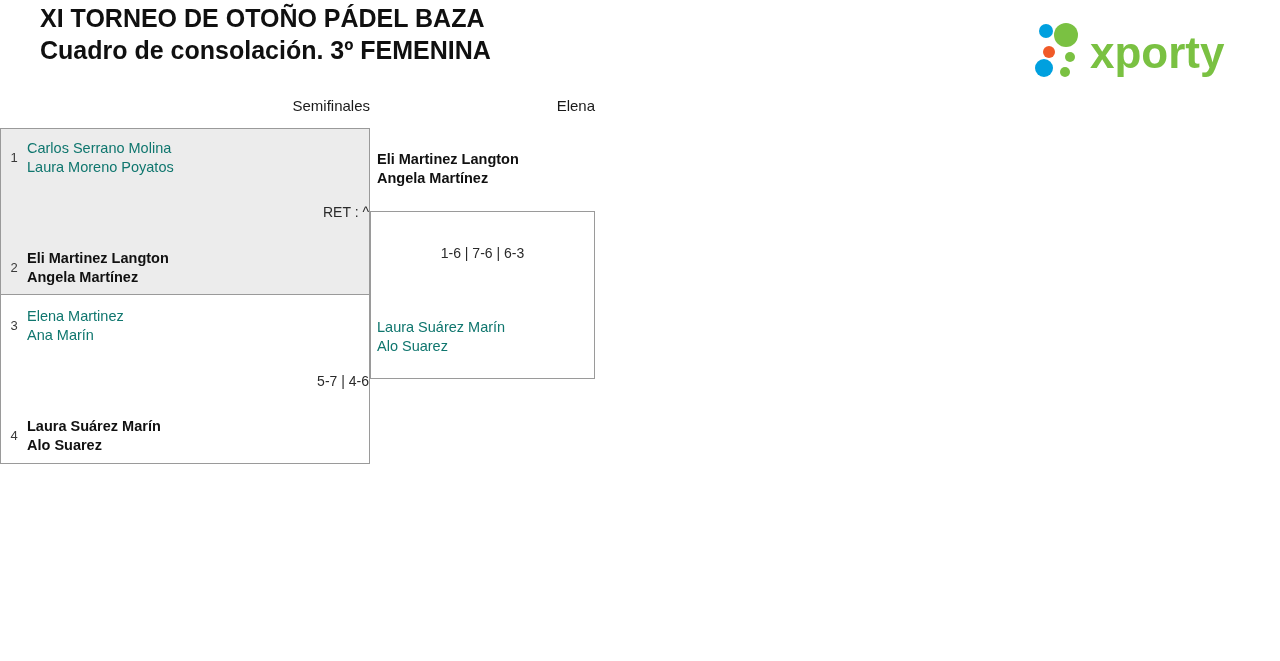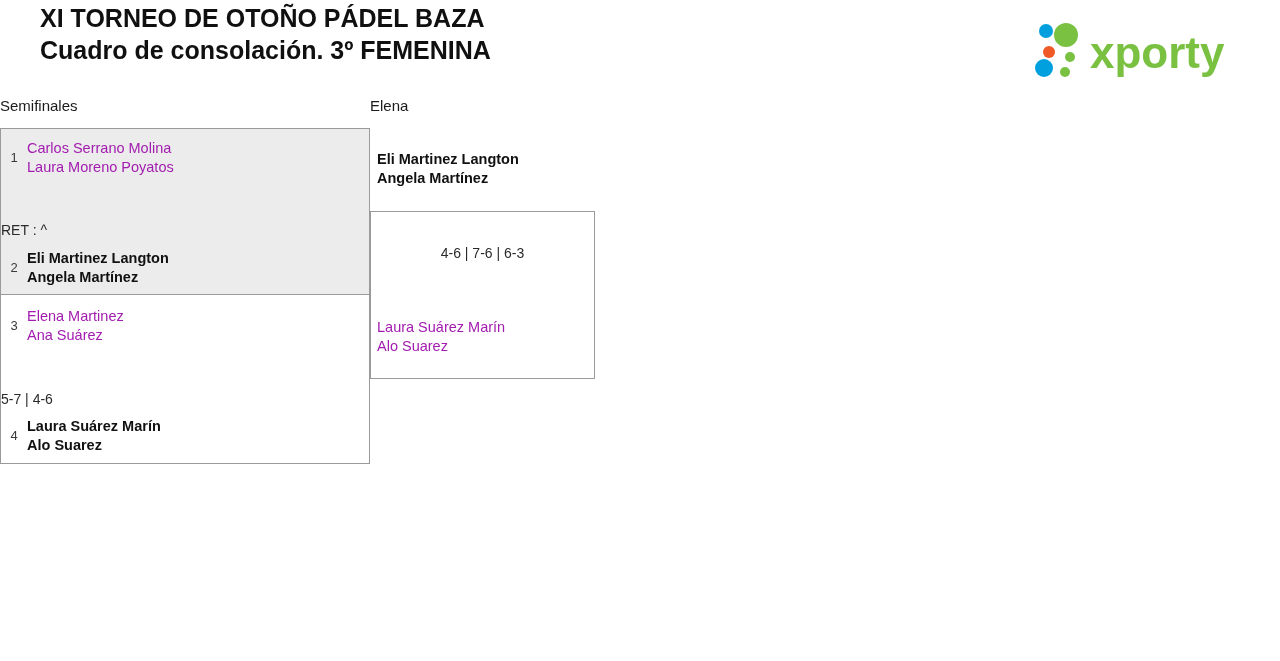--- a/index.html
+++ b/index.html
@@ -48,21 +48,21 @@
     height: 58px;
   }
   .logo svg { display: block; }
 
   
   .round-label {
     position: absolute;
     font-size: 15px;
     font-weight: normal;
     color: #1a1a1a;
-    text-align: left;
+    text-align: right;
     white-space: nowrap;
   }
   #round-semis { left: 0px; top: 97px; width: 370px; }
   #round-final { left: 370px; top: 97px; width: 225px; }
 
   
   .match {
     position: absolute;
     box-sizing: border-box;
     border: 1px solid #9a9a9a;
@@ -83,33 +83,32 @@
     width: 26px;
     flex: 0 0 26px;
     text-align: center;
     font-size: 13px;
     color: #3a3a3a;
     line-height: 38px;
   }
   .players {
     font-size: 14.5px;
     line-height: 19px;
-    color: #a21caf;
+    color: #0f766e;
     white-space: nowrap;
   }
   .players.winner { font-weight: bold; color: #111111; }
 
   .score {
     position: absolute;
     width: 100%;
-    text-align: left;
+    text-align: right;
     font-size: 14px;
     color: #2a2a2a;
     white-space: nowrap;
-    margin-top: 18px;
   }
 
   
   #sf1-team-top    { left: 0px; top: 10px; }
   #sf1-score       { left: 0px; top: 75px; }
   #sf1-team-bottom { left: 0px; top: 120px; }
   
   #sf2-team-top    { left: 0px; top: 12px; }
   #sf2-score       { left: 0px; top: 78px; }
   #sf2-team-bottom { left: 0px; top: 122px; }
@@ -177,38 +176,38 @@
       <div class="players winner">Angela Martínez</div>
     </div>
   </div>
 </div>
 
 <div class="match plain" id="match-sf2">
   <div class="team" id="sf2-team-top">
     <div class="seed">3</div>
     <div>
       <div class="players">Elena Martinez</div>
-      <div class="players">Ana Suárez</div>
+      <div class="players">Ana Marín</div>
     </div>
   </div>
   <div class="score" id="sf2-score">5-7 | 4-6</div>
   <div class="team" id="sf2-team-bottom">
     <div class="seed">4</div>
     <div>
       <div class="players winner">Laura Suárez Marín</div>
       <div class="players winner">Alo Suarez</div>
     </div>
   </div>
 </div>
 
 <div class="match plain" id="match-final"></div>
 
 <div id="final-team-top">
   <div class="players">Eli Martinez Langton</div>
   <div class="players">Angela Martínez</div>
 </div>
 
-<div id="final-score">4-6 | 7-6 | 6-3</div>
+<div id="final-score">1-6 | 7-6 | 6-3</div>
 
 <div id="final-team-bottom">
   <div class="players">Laura Suárez Marín</div>
   <div class="players">Alo Suarez</div>
 </div>
 
 </body></html>

